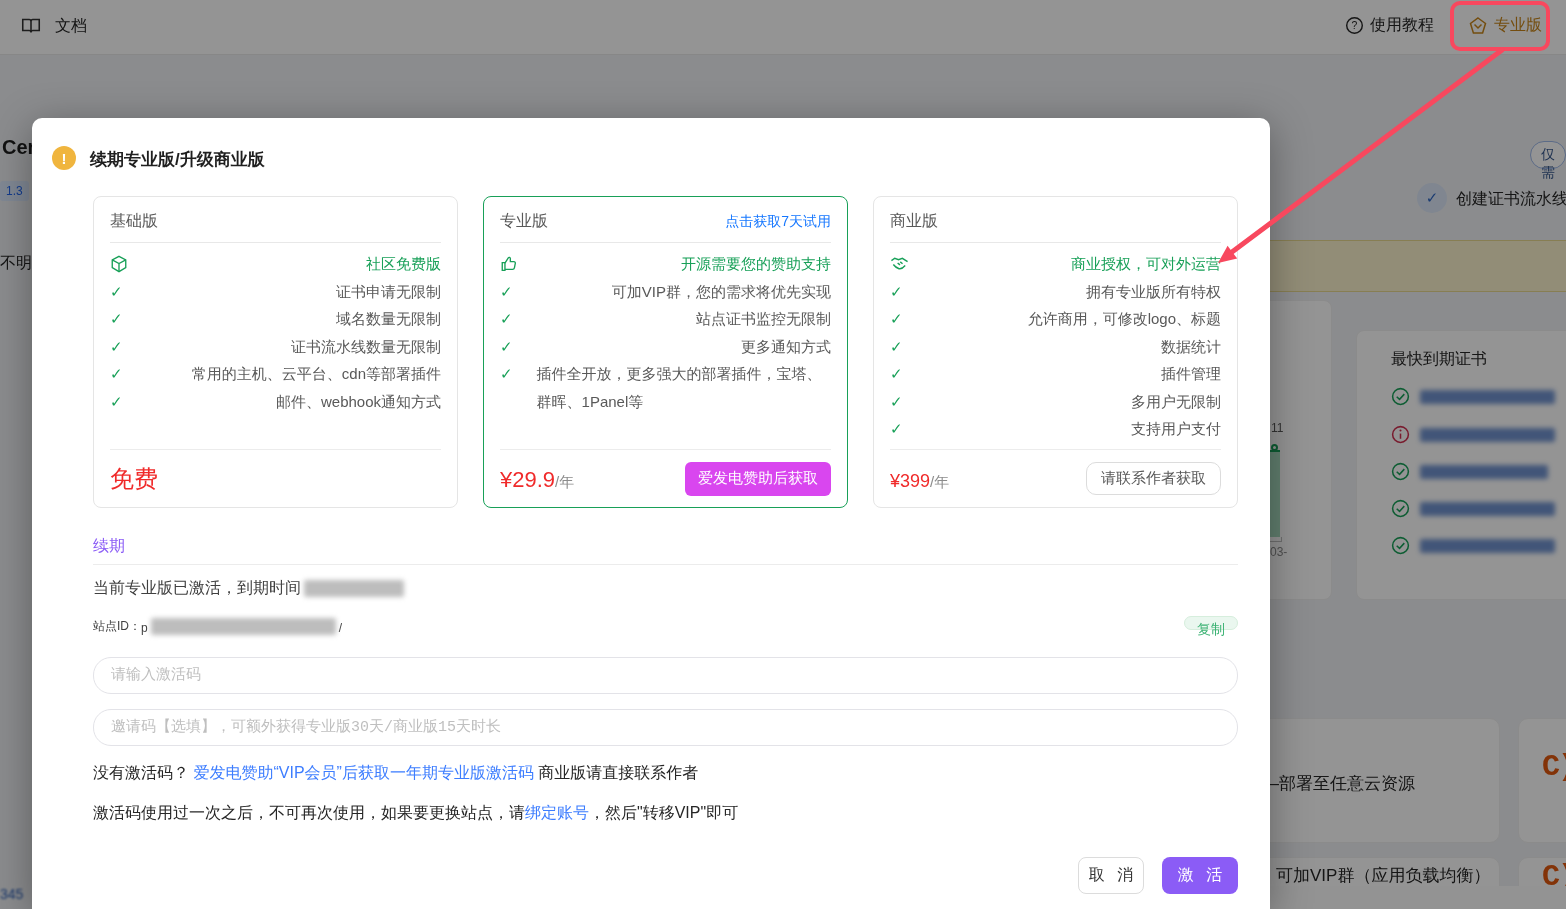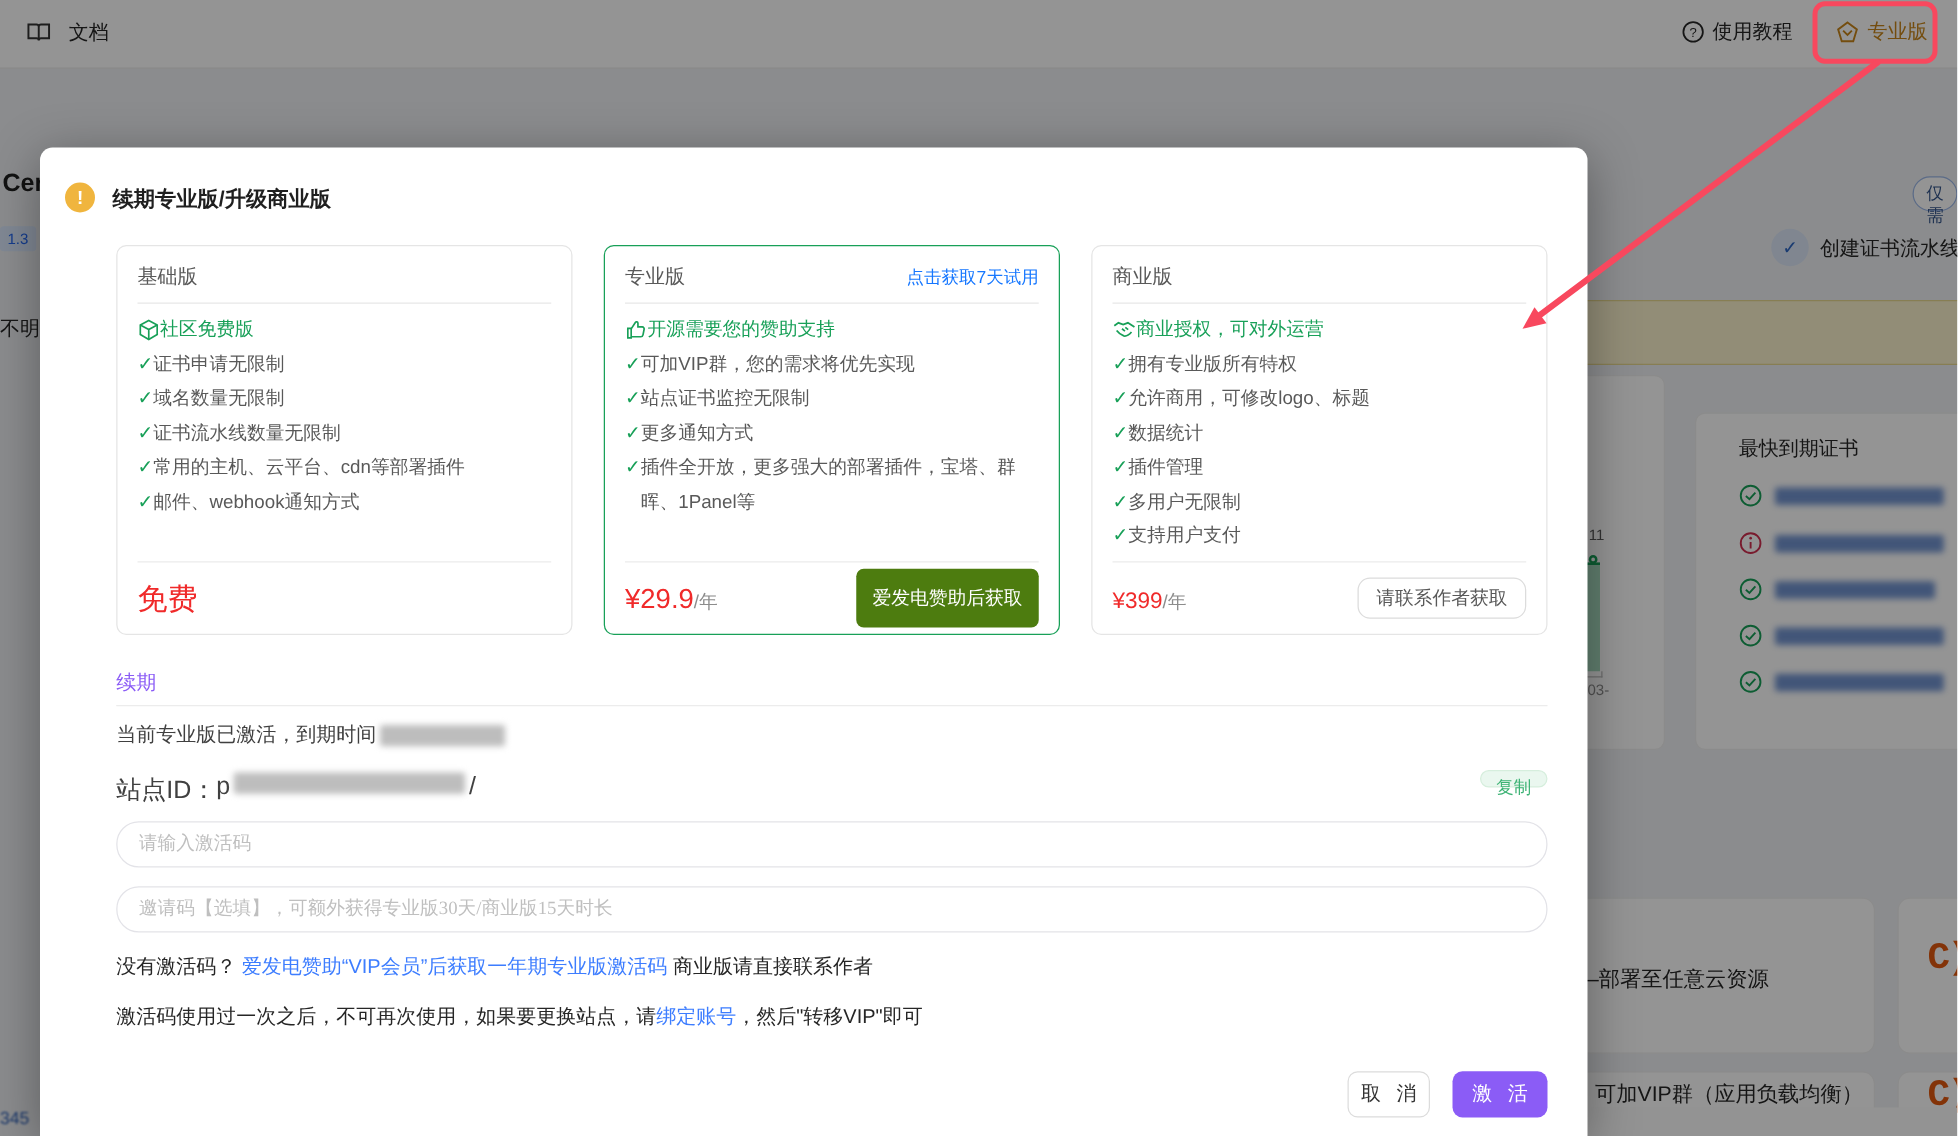--- a/index.html
+++ b/index.html
@@ -64,43 +64,43 @@
                align-items:center; justify-content:center; }
   .modal-title { position:absolute; left:58px; top:30px; font-size:17px; font-weight:bold; color:#1f1f1f; }
 
   .plan-card { position:absolute; top:78px; width:365px; height:312px; border:1px solid #e5e5e5;
                border-radius:8px; background:#fff; padding:14px 16px 0 16px; }
   .plan-card.pro { border-color:#18a058; }
   .plan-1 { left:61px; } .plan-2 { left:451px; } .plan-3 { left:841px; }
   .plan-name { font-size:16px; color:#595959; padding-bottom:10px; border-bottom:1px solid #e8e8e8; position:relative; }
   .trial-link { position:absolute; right:0; top:2px; font-size:14px; color:#1677ff; cursor:pointer; }
   .feat-list { padding-top:7px; }
-  .feat { display:flex; gap:0; font-size:15px; color:#595959; line-height:27.5px; }
+  .feat { display:flex; gap:24px; font-size:15px; color:#595959; line-height:27.5px;justify-content:space-between; }
   .feat .ck { color:#18a058; flex:0 0 auto; }
   .feat.head { color:#18a058; }
   .feat .ic { flex:0 0 auto; display:flex; align-items:center; height:27.5px; }
   .plan-footer { position:absolute; left:16px; right:16px; bottom:0; height:58px; border-top:1px solid #ececec;
                  display:flex; align-items:center; justify-content:space-between; }
   .price { color:#f02a2a; font-size:24px; }
   .price small { color:#8c8c8c; font-size:15px; }
-  .btn-primary { background:#4d7c0f; color:#fff; border:none; border-radius:6px; height:47px;
+  .btn-primary { background:#d946ef; color:#fff; border:none; border-radius:6px; height:34px;
                  padding:0 13px; font-size:15px; cursor:pointer; font-family:Liberation Mono, monospace; }
   .btn-plain { background:#fff; color:#595959; border:1px solid #dcdcdc; border-radius:10px; height:33px;
                padding:0 14px; font-size:15px; cursor:pointer; font-family:inherit; }
 
   .renew-label { position:absolute; left:61px; top:418px; font-size:16px; color:#8b5cf6; }
   .renew-divider { position:absolute; left:61px; top:446px; width:1145px; border-top:1px solid #ececec; }
   .renew-line1 { position:absolute; left:61px; top:460px; font-size:16px; color:#404040; display:flex; align-items:center; }
-  .renew-line2 { position:absolute; left:61px; top:500px; font-size:20px; color:#404040; display:flex; align-items:flex-start; }
+  .renew-line2 { position:absolute; left:61px; top:500px; font-size:12px; color:#404040; display:flex; align-items:flex-end; }
   .redact { display:inline-block; height:17px; background:#bdbdbd; border-radius:2px; filter:blur(2.5px); margin:0 3px; }
   .copy-tag { position:absolute; left:1152px; top:498px; height:14px; padding:4px 12px; font-size:14px;
               color:#3bb273; background:#eaf7ef; border:1px solid #d6eedd; border-radius:13px; cursor:pointer; }
   .pill-input { position:absolute; left:61px; width:1145px; height:37px; border:1px solid #e3e3e8;
                 border-radius:18px; padding:0 17px; font-size:15px; color:#4d7c0f; outline:none;
-                font-family:Liberation Serif, serif; background:#fff; }
+                font-family:Liberation Mono, monospace; background:#fff; }
   .pill-input::placeholder { color:#bfbfbf; }
   .in-1 { top:539px; } .in-2 { top:591px; }
   .note { position:absolute; left:61px; font-size:16px; color:#262626; }
   .note-1 { top:645px; } .note-2 { top:685px; }
   .tlink { color:#3d7dff; cursor:pointer; }
   .modal-btn { position:absolute; top:739px; height:37px; border-radius:8px; font-size:16px;
                letter-spacing:4px; cursor:pointer; font-family:inherit; text-align:center; }
   .btn-cancel { left:1046px; width:66px; background:#fff; border:1px solid #dcdcdc; color:#333; padding-left:4px; }
   .btn-activate { left:1130px; width:76px; background:#8b5cf6; border:none; color:#fff; padding-left:4px; }
 

